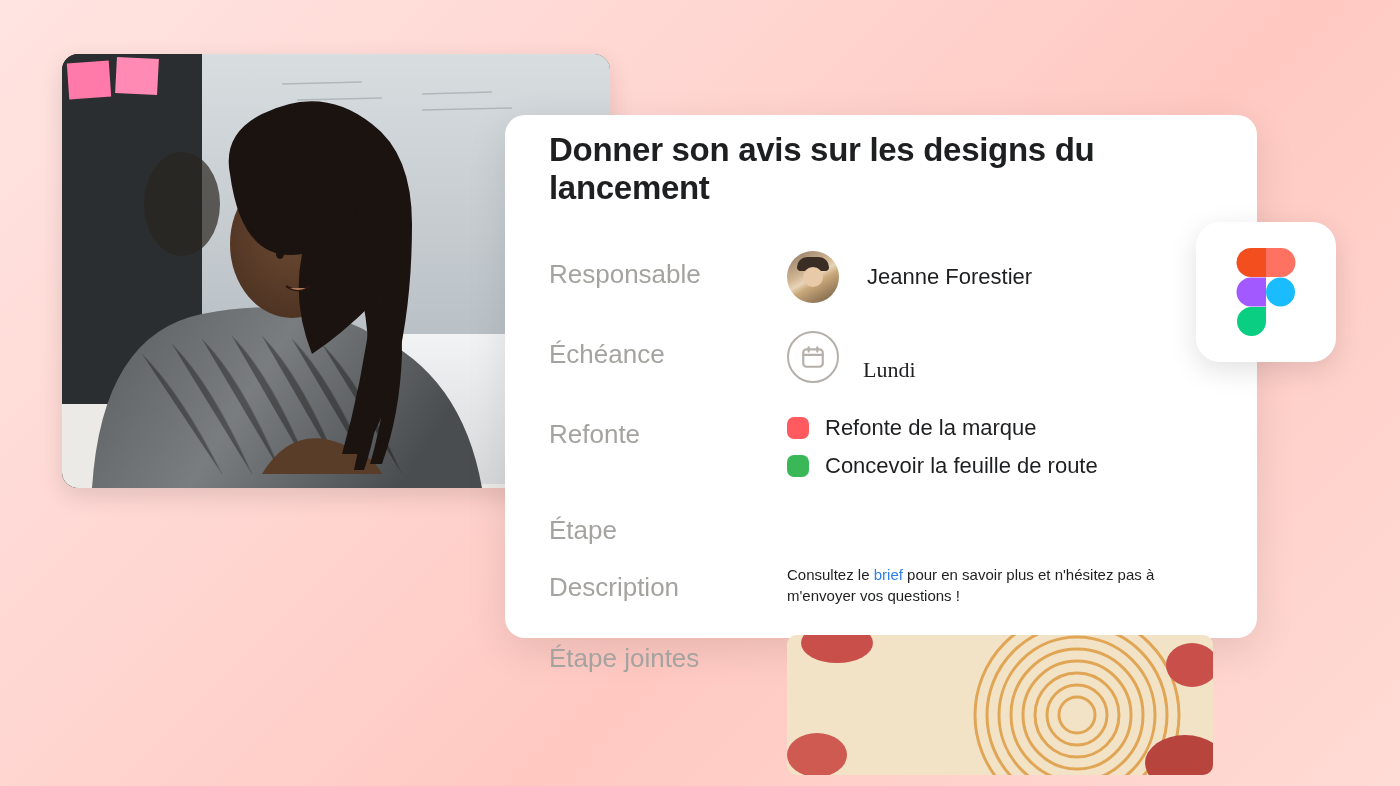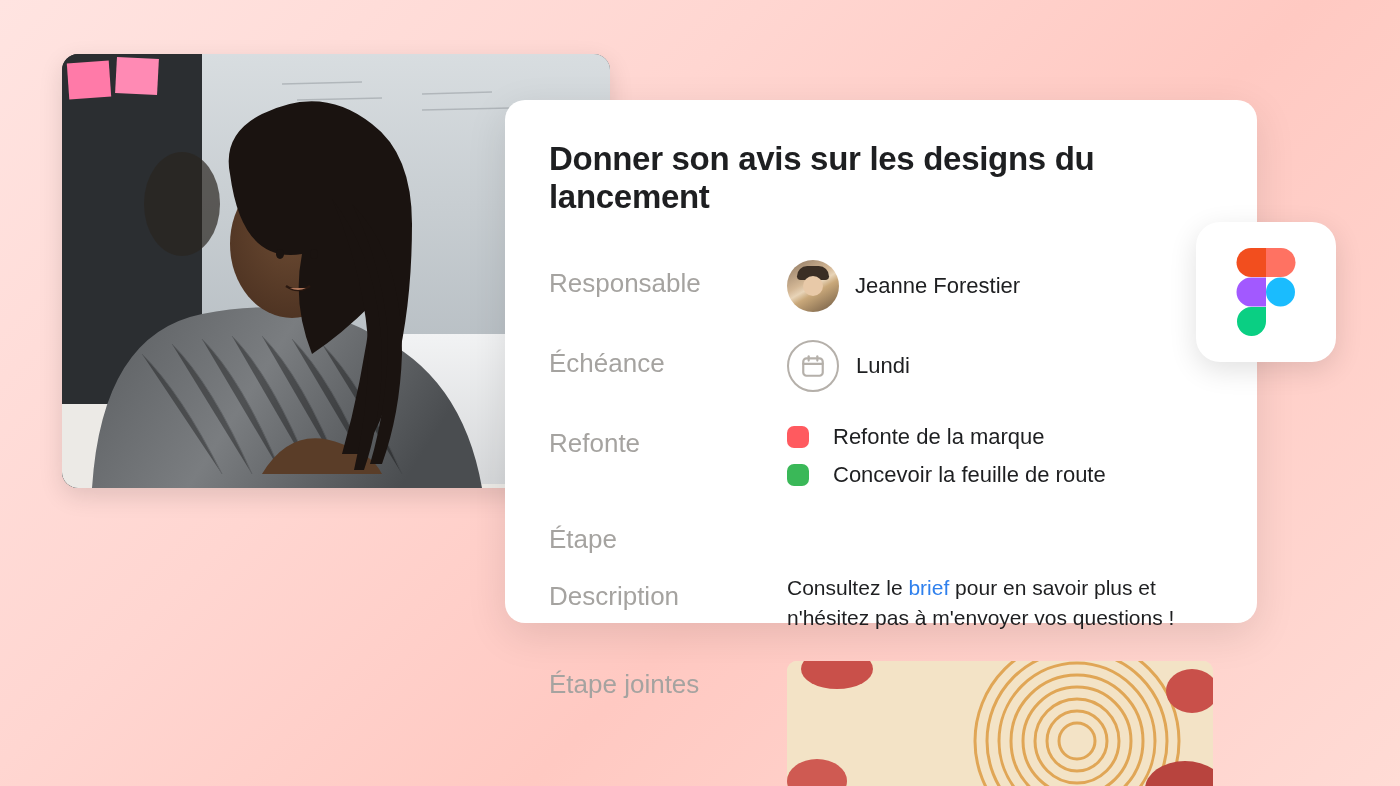--- a/index.html
+++ b/index.html
@@ -20,27 +20,27 @@
   height: 434px;
   border-radius: 16px;
   overflow: hidden;
   box-shadow: 0 8px 24px rgba(0,0,0,0.12);
 }
 .photo-card svg { width: 100%; height: 100%; display: block; }
 
 .task-card {
   position: absolute;
   left: 505px;
-  top: 100px;
+  top: 115px;
   width: 752px;
   height: 523px;
   background: #fff;
   border-radius: 20px;
   box-shadow: 0 12px 40px rgba(0,0,0,0.10);
-  padding: 40px 44px;
+  padding: 16px 44px;
 }
 
 .task-title {
   font-size: 33px;
   font-weight: 600;
   color: #1e1f21;
   letter-spacing: -0.3px;
   margin-bottom: 44px;
 }
 
@@ -60,21 +60,21 @@
 }
 
 .field-value {
   flex: 1;
   font-size: 22px;
   color: #1e1f21;
   display: flex;
   align-items: center;
 }
 
-.assignee { display: flex; align-items: center; gap: 16px; }
+.assignee { display: flex; align-items: center; gap: 28px; }
 .avatar {
   width: 52px; height: 52px; border-radius: 50%;
   background: linear-gradient(150deg, #8b7560 0%, #d4b896 40%, #e8d4b8 50%, #c9a87a 60%, #6b5640 100%);
   position: relative;
   overflow: hidden;
 }
 .avatar::before {
   content: '';
   position: absolute;
   top: 6px; left: 10px; right: 10px; height: 14px;
@@ -82,51 +82,51 @@
   border-radius: 16px 16px 6px 6px;
 }
 .avatar::after {
   content: '';
   position: absolute;
   top: 16px; left: 16px; width: 20px; height: 20px;
   background: #e8c9a8;
   border-radius: 50%;
 }
 
-.date-row { display: flex; align-items: center; gap: 17px; }
+.date-row { display: flex; align-items: flex-end; gap: 24px; font-family: Liberation Serif, serif; }
 .calendar-icon {
   width: 52px; height: 52px;
   border: 2px solid #b5b0aa;
   border-radius: 50%;
   display: flex; align-items: center; justify-content: center;
 }
 
 .project-item {
-  display: flex; align-items: center; gap: 24px;
+  display: flex; align-items: center; gap: 16px;
   margin-bottom: 12px;
 }
 .project-dot {
   width: 22px; height: 22px;
   border-radius: 7px;
 }
 .dot-red { background: #ff5a5f; }
 .dot-green { background: #3ab858; }
 
 .status-pill {
   display: inline-block;
   background: #f1ab00;
   color: #5a3e00;
   font-size: 16px;
   font-weight: 500;
   padding: 6px 16px;
   border-radius: 16px;
 }
 
 .description-text {
-  font-size: 21px;
+  font-size: 15px;
   color: #1e1f21;
   line-height: 1.42;
 }
 .description-text a { color: #2f80ed; text-decoration: none; }
 
 .attachment-thumb {
   width: 426px;
   height: 140px;
   border-radius: 10px;
   background: #f5e6cc;

